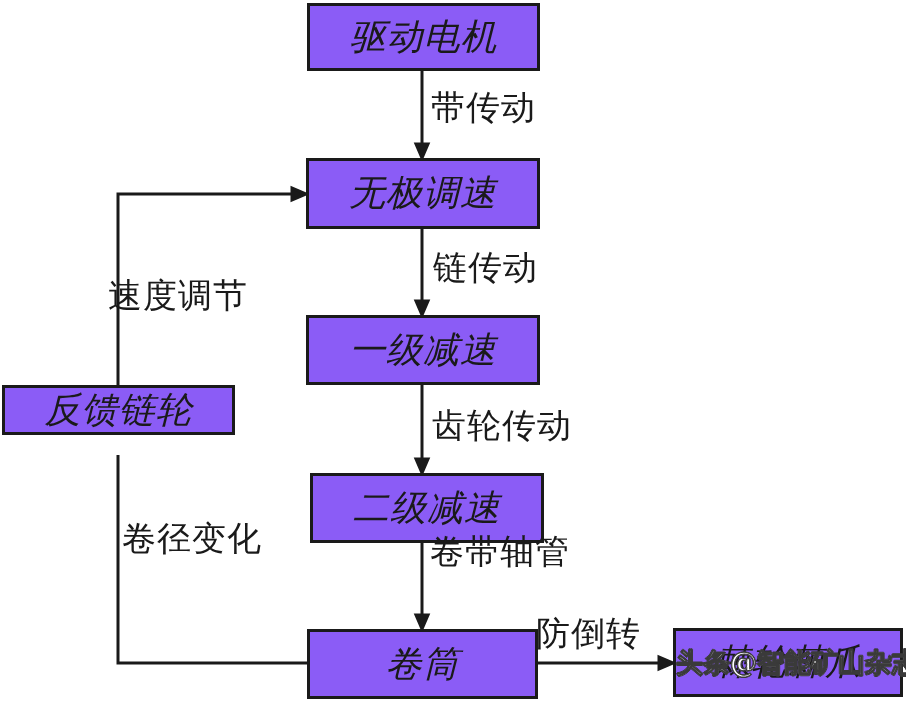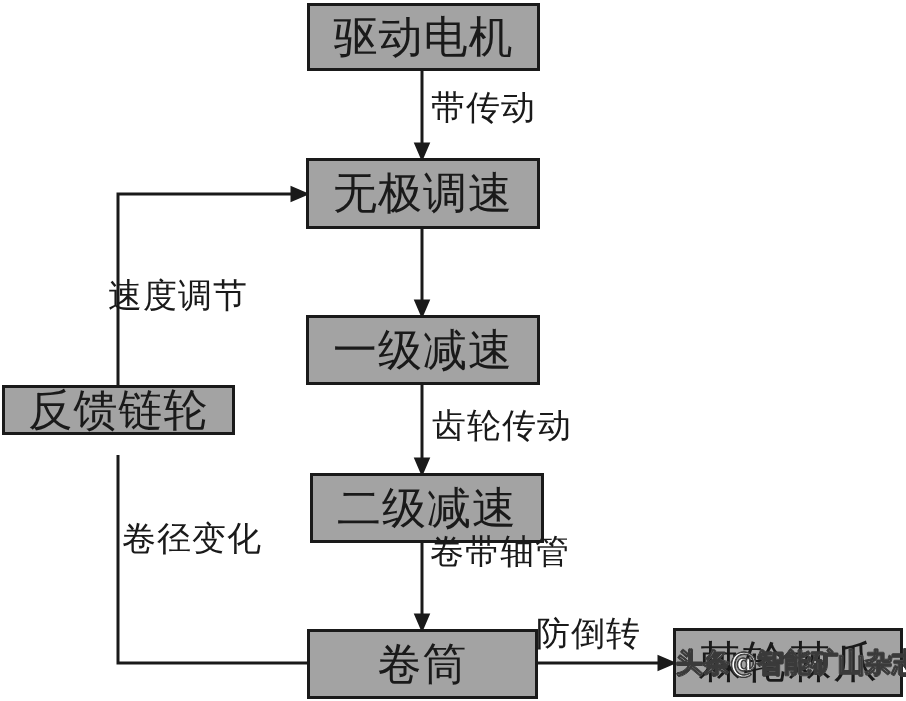--- a/index.html
+++ b/index.html
@@ -4,23 +4,23 @@
 <style>
   html,body{margin:0;padding:0;background:#ffffff;}
   .stage{
     position:relative;width:906px;height:701px;background:#ffffff;
     font-family:"DejaVu Serif","Liberation Serif",serif;
     overflow:hidden;color:#1a1a1a;
   }
   .connectors{position:absolute;left:0;top:0;z-index:1;}
   .node{
     position:absolute;box-sizing:border-box;z-index:2;
-    background:#a3a3a3;border:3px solid #1a1a1a;
+    background:#8b5cf6;border:3px solid #1a1a1a;
     display:flex;align-items:center;justify-content:center;
-    font-size:44px;letter-spacing:1px;color:#1a1a1a;
+    font-size:36px;letter-spacing:1px;color:#1a1a1a;font-style:italic;
   }
   .node-drive-motor{left:307px;top:3px;width:233px;height:68px;}
   .node-stepless{left:306px;top:158px;width:234px;height:71px;}
   .node-first-reduction{left:306px;top:315px;width:234px;height:70px;}
   .node-second-reduction{left:310px;top:473px;width:234px;height:70px;}
   .node-drum{left:307px;top:629px;width:231px;height:70px;}
   .node-feedback{left:2px;top:385px;width:233px;height:50px;}
   .node-ratchet{left:673px;top:628px;width:230px;height:69px;}
   .edge-label{
     position:absolute;z-index:3;font-size:34px;white-space:nowrap;
@@ -94,20 +94,21 @@
 
   <div class="node node-feedback">
     <span>反馈链轮</span>
   </div>
 
   <div class="node node-ratchet">
     <span>棘轮棘爪</span>
   </div>
 
   <span class="edge-label lbl-belt">带传动</span>
+  <span class="edge-label lbl-chain">链传动</span>
   <span class="edge-label lbl-gear">齿轮传动</span>
   <span class="edge-label lbl-shaft">卷带轴管</span>
   <span class="edge-label lbl-anti">防倒转</span>
   <span class="edge-label lbl-speed">速度调节</span>
   <span class="edge-label lbl-diameter">卷径变化</span>
 
   <span class="watermark">头条@智能矿山杂志</span>
 
 </div>
 

